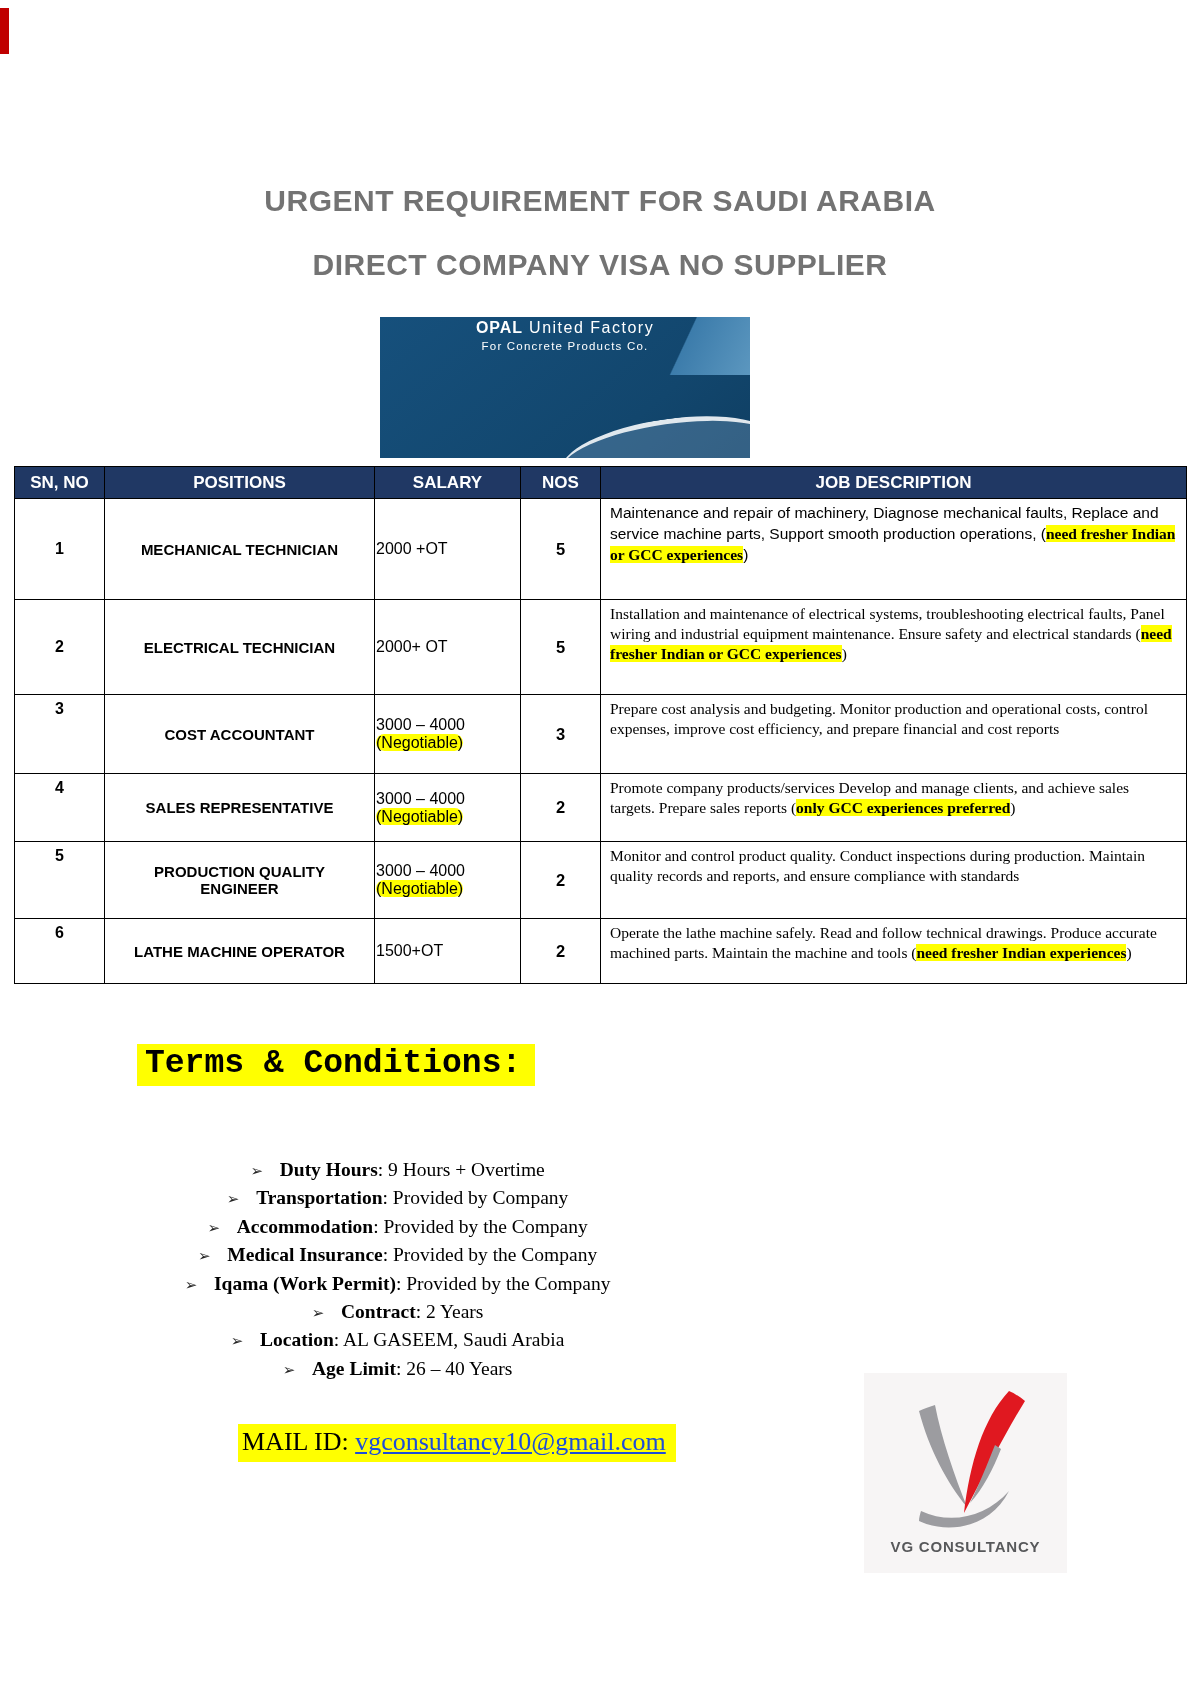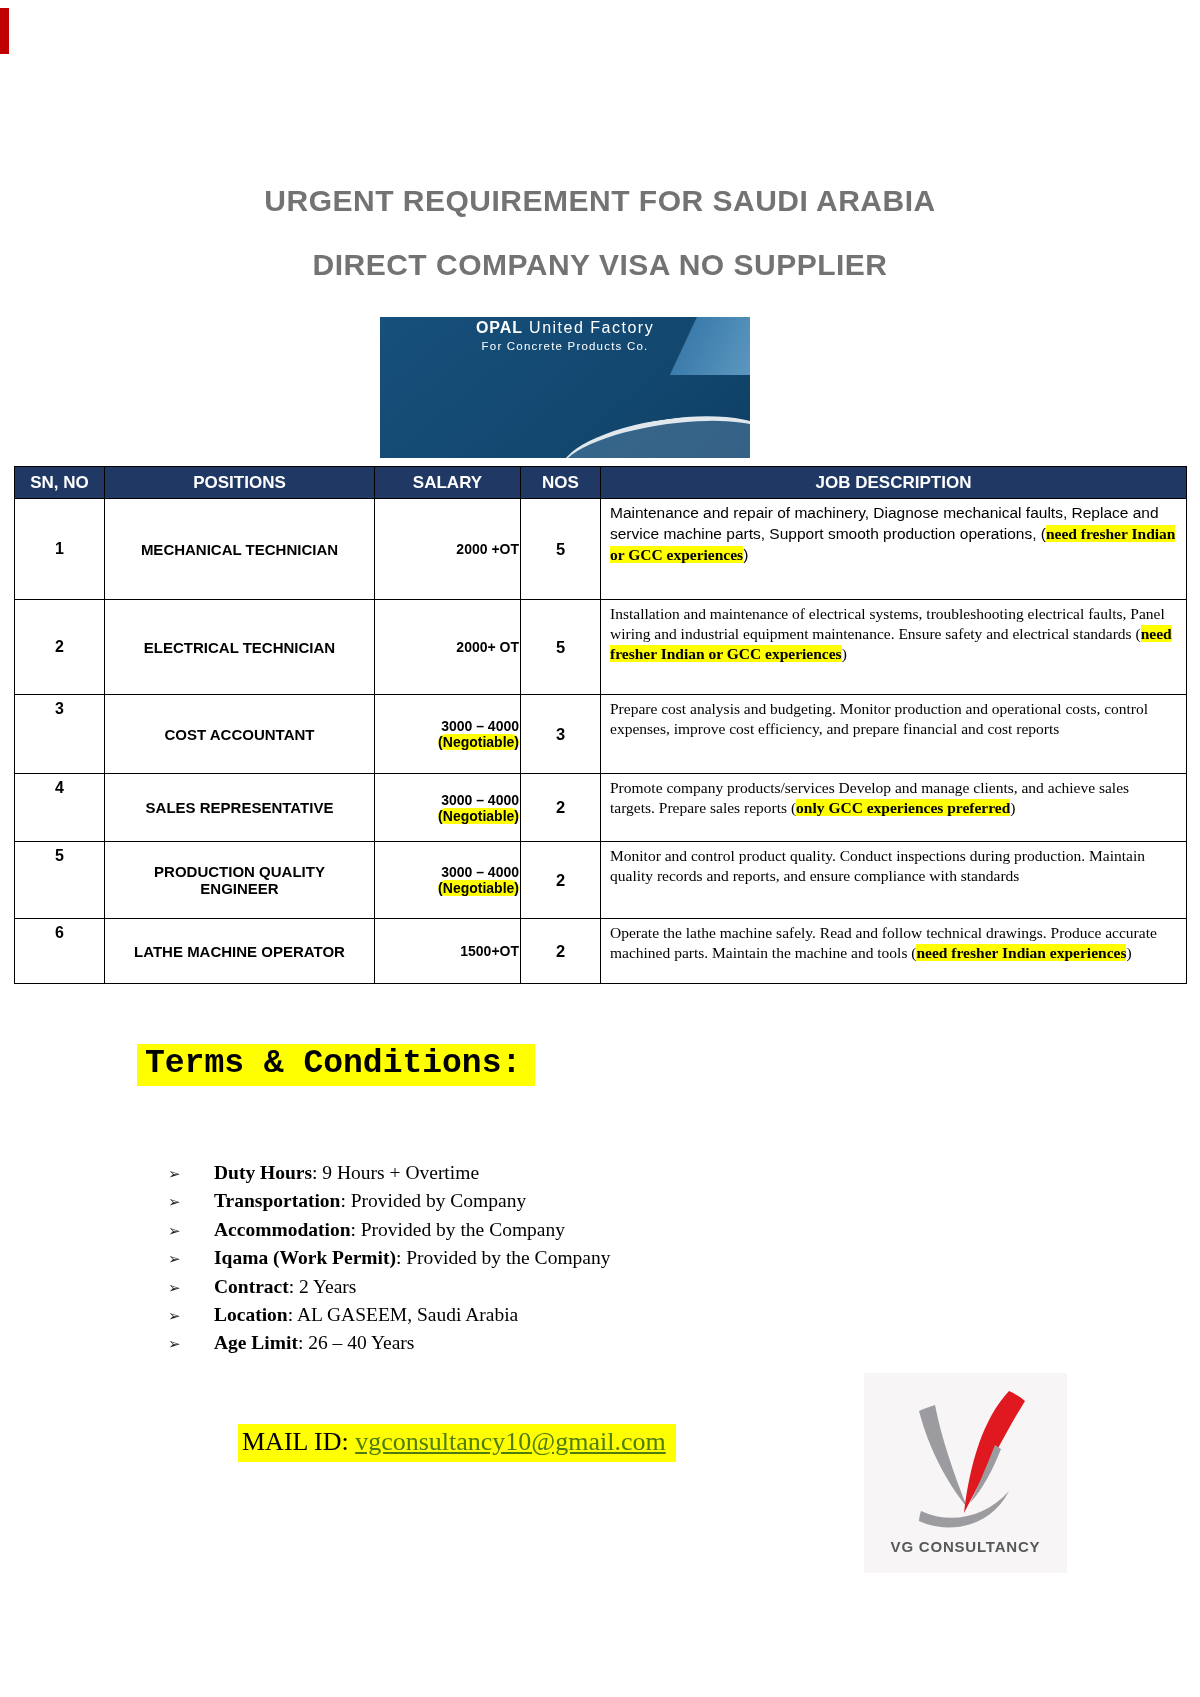--- a/index.html
+++ b/index.html
@@ -34,45 +34,45 @@
   
   table.jobs{position:absolute;left:14px;top:466px;width:1172px;
     border-collapse:collapse;table-layout:fixed;padding-left:32px;}
   .jobs th,.jobs td{border:1px solid #000;overflow:hidden;}
   .jobs thead th{background:#203864;color:#fff;font-size:17px;font-weight:bold;height:31px;padding:0;}
   col.c-sn{width:90px;}col.c-pos{width:270px;}col.c-sal{width:146px;}col.c-nos{width:80px;}col.c-desc{width:586px;}
   td.sn{text-align:center;font-weight:600;font-size:16px;vertical-align:middle;}
   tr.top td.sn{vertical-align:top;padding-top:5px;}
   td.pos{text-align:center;font-weight:bold;font-size:15px;vertical-align:middle;}
   tr.r5 td.pos{padding:0 45px;}
-  td.sal{text-align:right;font-weight:bold;font-size:14px;vertical-align:middle;}
+  td.sal{text-align:left;font-weight:normal;font-size:16px;vertical-align:middle;}
   td.sal .amount{display:block;}
   td.sal .note{background:#ffff00;border-radius:9px;}
   td.nos{text-align:center;font-weight:bold;font-size:16.5px;vertical-align:middle;}
   td.desc{font-family:"Liberation Serif",serif;font-size:15.5px;line-height:1.3;
     padding:4px 9px;vertical-align:top;}
   tr.r1 td.desc{font-family:"Liberation Sans",sans-serif;line-height:1.35;}
   td.desc .hl{background:#ffff00;font-weight:bold;font-family:"Liberation Serif",serif;}
   tr.h101{height:101px;}tr.h95{height:95px;}tr.h79{height:79px;}
   tr.h68{height:68px;}tr.h77{height:77px;}tr.h65{height:65px;}
 
   
   .terms-heading{position:absolute;left:137px;top:1044px;
     font-family:Liberation Mono, monospace;font-weight:bold;font-size:33px;
     background:#ffff00;padding:1px 14px 4px 8px;}
   .terms-list{position:absolute;left:168px;top:1158px;
     font-family:"Liberation Serif",serif;font-size:19.5px;}
-  .term{height:28.4px;line-height:29px;white-space:nowrap;}
+  .term{height:28.4px;line-height:24px;white-space:nowrap;text-align:center;}
   .term .arrow{display:inline-block;width:46px;font-size:15px;color:#222;}
   .term .tlabel{font-weight:bold;}
 
   
   .mail{position:absolute;left:238px;top:1424px;background:#ffff00;
     font-family:"Liberation Serif",serif;font-size:26px;padding:3px 10px 5px 4px;}
-  .mail a{color:#4d7c0f;text-decoration:underline;text-align:center;}
+  .mail a{color:#1d4ed8;text-decoration:underline;text-align:center;}
 
   
   .vg{position:absolute;left:864px;top:1373px;width:203px;height:200px;
     background:#f7f5f5;text-align:center;}
   .vg svg{margin-top:14px;}
   .vg-text{margin-top:2px;font-size:15px;font-weight:bold;color:#57585a;letter-spacing:.8px;}
 </style>
 </head>
 <body>
 
@@ -150,20 +150,21 @@
     </tr>
   </tbody>
 </table>
 
 <div class="terms-heading">Terms &amp; Conditions:</div>
 
 <div class="terms-list">
   <div class="term"><span class="arrow">➢</span><span class="tlabel">Duty Hours</span><span class="tvalue">: 9 Hours + Overtime</span></div>
   <div class="term"><span class="arrow">➢</span><span class="tlabel">Transportation</span><span class="tvalue">: Provided by Company</span></div>
   <div class="term"><span class="arrow">➢</span><span class="tlabel">Accommodation</span><span class="tvalue">: Provided by the Company</span></div>
+  <div class="term"><span class="arrow">➢</span><span class="tlabel">Medical Insurance</span><span class="tvalue">: Provided by the Company</span></div>
   <div class="term"><span class="arrow">➢</span><span class="tlabel">Iqama (Work Permit)</span><span class="tvalue">: Provided by the Company</span></div>
   <div class="term"><span class="arrow">➢</span><span class="tlabel">Contract</span><span class="tvalue">: 2 Years</span></div>
   <div class="term"><span class="arrow">➢</span><span class="tlabel">Location</span><span class="tvalue">: AL GASEEM, Saudi Arabia</span></div>
   <div class="term"><span class="arrow">➢</span><span class="tlabel">Age Limit</span><span class="tvalue">: 26 – 40 Years</span></div>
 </div>
 
 <div class="mail"><span>MAIL ID: </span><a href="#">vgconsultancy10@gmail.com</a></div>
 
 <div class="vg">
   <svg width="150" height="145" viewBox="0 0 150 145">

